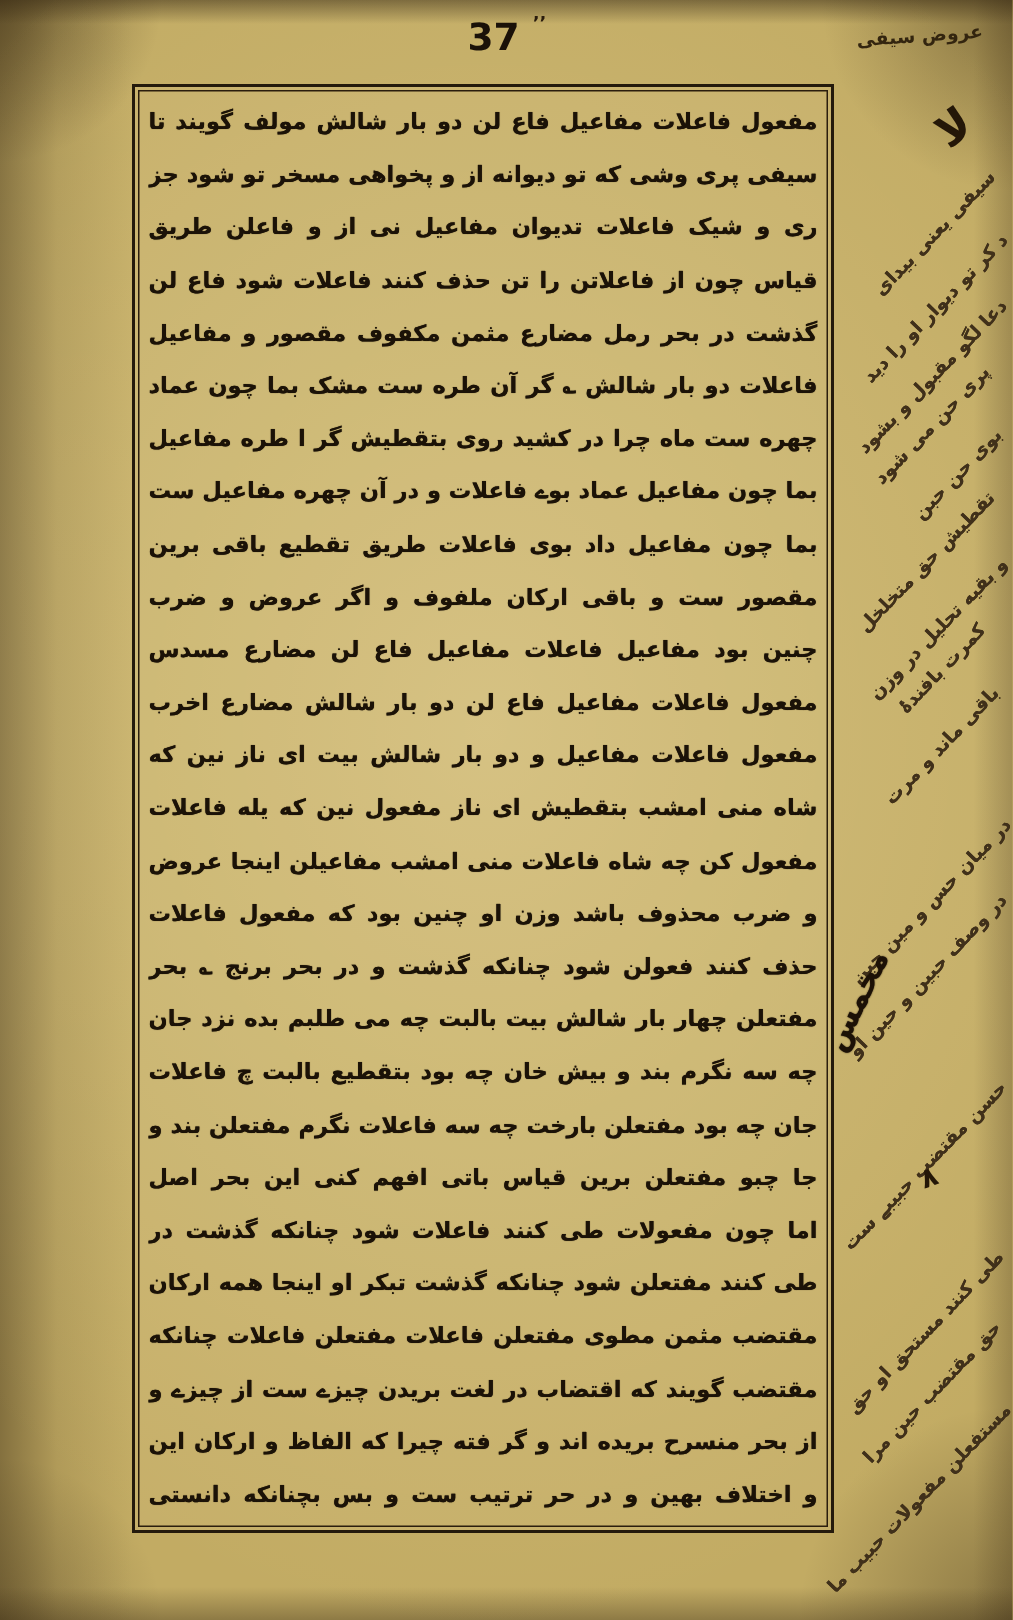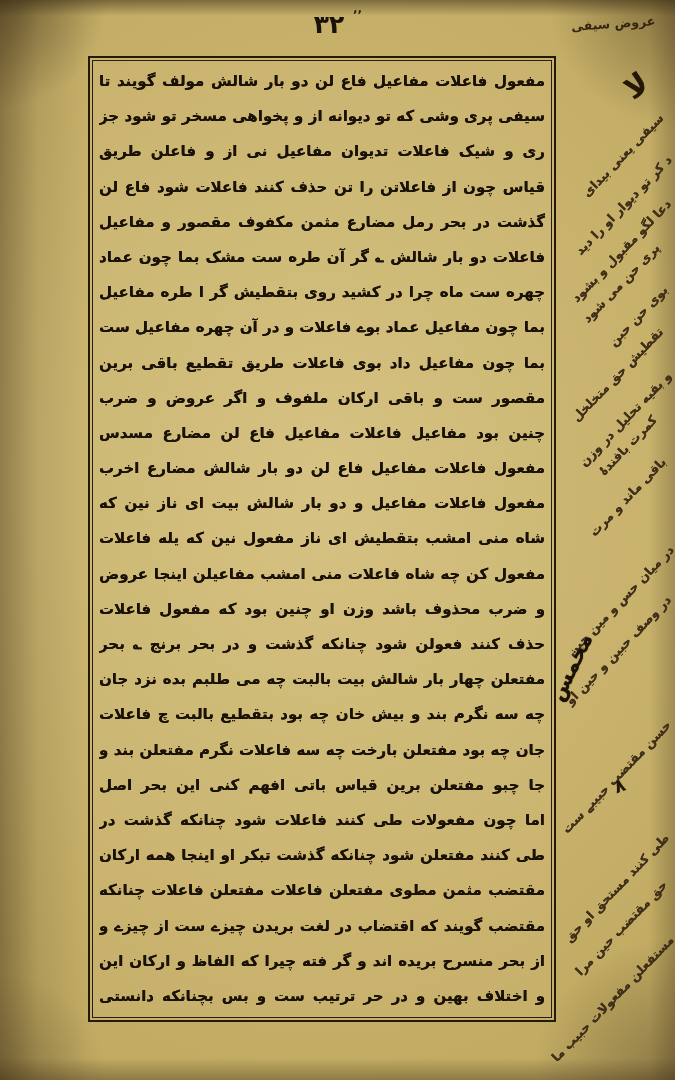--- a/index.html
+++ b/index.html
@@ -81,21 +81,21 @@
     color:#241708;transform:rotate(-20deg);
   }
 </style>
 </head>
 <body>
 
 <div>
 
   <div class="page-number">
     <span class="marks">٬٬</span>
-    <span>۳۲</span>
+    <span>37</span>
   </div>
 
   <div class="header-title">عروض سیفی</div>
 
   <div class="frame">
     <div class="text-block">
         <div class="text-line">مفعول فاعلات مفاعیل فاع لن دو بار شالش مولف گویند تا بهم حسکین بیت</div>
         <div class="text-line">سیفی پری وشی که تو دیوانه از و پخواهی مسخر تو شود جز دعا لگو بتقطیش سیف مقعول</div>
         <div class="text-line">ری و شیک فاعلات تدیوان مفاعیل نی از و فاعلن طریق تقطیع باقی برین</div>
         <div class="text-line">قیاس چون از فاعلاتن را تن حذف کنند فاعلات شود فاع لن بجاے او مند چنانکه</div>

